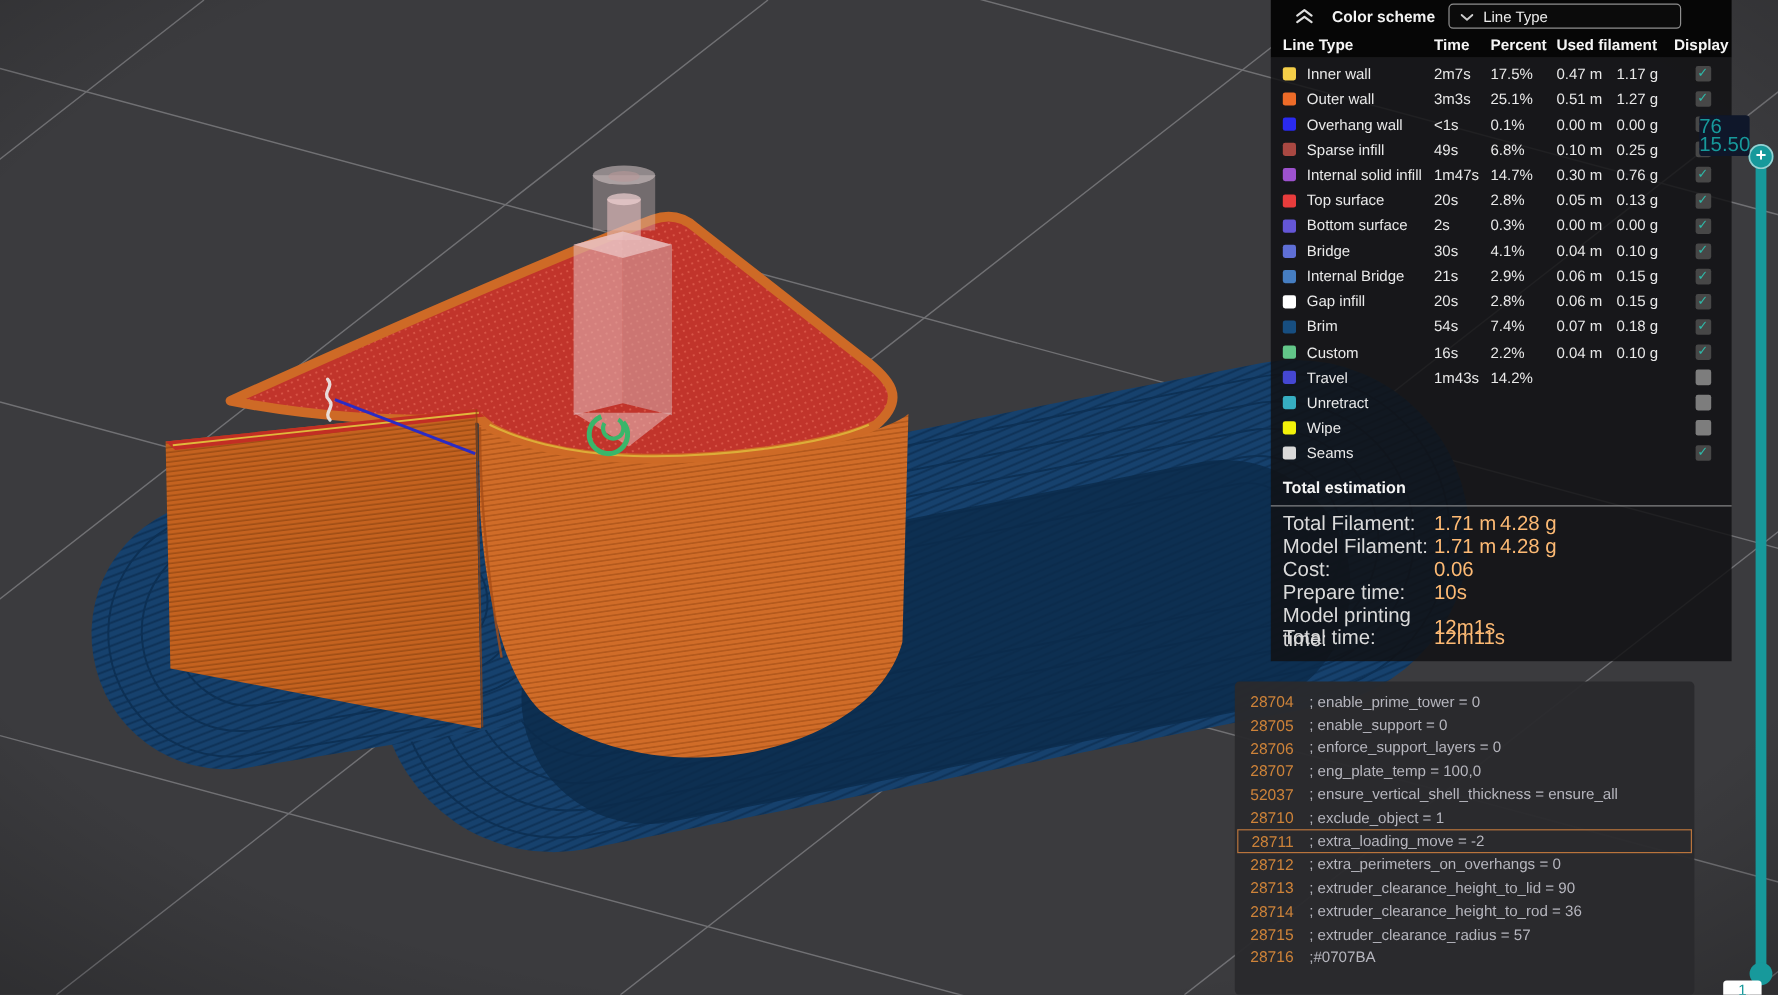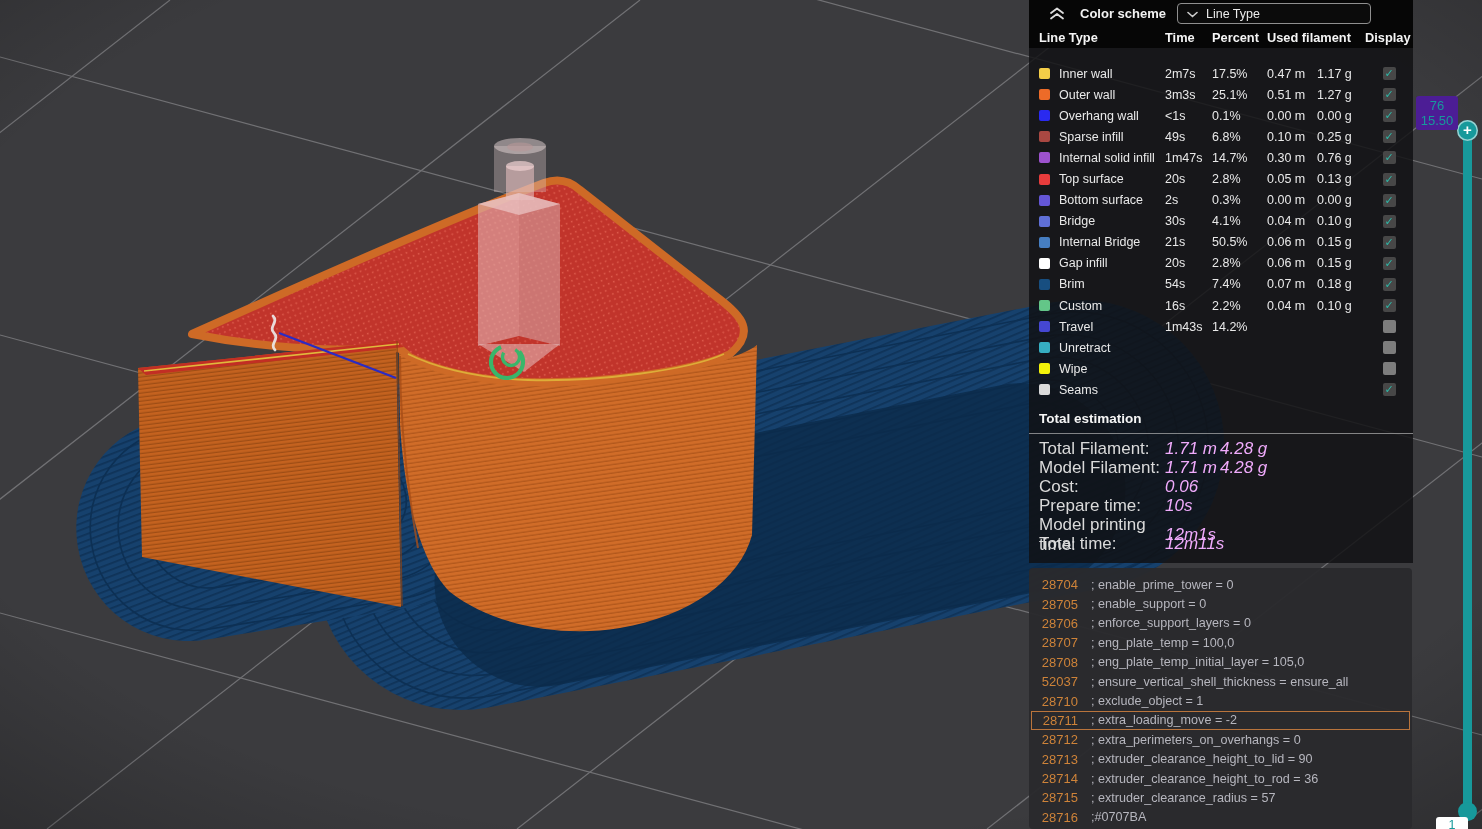--- a/index.html
+++ b/index.html
@@ -4,65 +4,65 @@
 <style>
   html,body{margin:0;padding:0;}
   body{
     width:1482px;height:829px;position:relative;overflow:hidden;
     background:#3B3B3E;
     font-family:"Liberation Sans","DejaVu Sans",sans-serif;
     -webkit-font-smoothing:antialiased;
   }
   .abs{position:absolute;}
   
-  .rpanel{position:absolute;left:1029px;top:0;width:384px;color:#E8E8E8;}
+  .rpanel{position:absolute;left:1059px;top:0;width:384px;color:#E8E8E8;}
   .phead{background:#060606;}
   .pbar{height:27px;display:flex;align-items:center;}
   .collapse{margin-left:19px;display:flex;align-items:center;cursor:pointer;}
   .cs-label{font-size:13px;font-weight:bold;margin-left:14px;color:#F2F2F2;}
   .dropdown{
     margin-left:11px;width:192px;height:19px;border:1px solid #8F8F8F;border-radius:4px;
     background:#0B0B0B;display:flex;align-items:center;font-size:12.5px;color:#ECECEC;
   }
   .dropdown svg{margin:2px 8px 0 9px;}
   .thead{height:21px;display:grid;grid-template-columns:126px 47px 55px 98px 48px;
     align-items:center;padding-left:10px;font-size:12.8px;font-weight:bold;color:#F5F5F5;}
-  .pbody{background:rgba(17,17,19,0.84);padding-top:15px;}
+  .pbody{background:rgba(17,17,19,0.84);padding-top:3px;}
   .lrow{height:21.1px;display:grid;grid-template-columns:20px 106px 47px 55px 50px 48px 48px;
     align-items:center;padding-left:10px;font-size:12.5px;color:#E9E9E9;}
   .swatch{width:11px;height:11px;border-radius:2px;}
   .cb{width:13px;height:13px;border-radius:2px;background:#7D7D7D;justify-self:center;
       text-align:center;line-height:13px;font-size:11px;font-weight:bold;color:transparent;cursor:pointer;}
   .cb.on{background:#474747;color:#2FB8A8;}
   .esti-title{font-size:13.5px;font-weight:bold;color:#F5F5F5;padding:10px 0 7px 10px;}
   .esti-sep{border-top:1px solid rgba(190,190,190,0.65);}
   .esti-rows{padding:5px 0 10px;}
   .erow{height:19px;display:grid;grid-template-columns:126px 55px auto;align-items:center;
     padding-left:10px;font-size:17px;}
   .erow .el{color:#DADADA;}
-  .erow .ev{color:#f0abfc;font-style:italic;}
+  .erow .ev{color:#fdba74;}
   
   .gpanel{position:absolute;left:1029px;top:568px;width:383px;height:261px;
     background:rgba(42,42,45,0.96);border-radius:4px;padding-top:7px;box-sizing:border-box;
     overflow:hidden;}
   .gline{display:flex;align-items:center;height:19.4px;margin:0 2px;border:1px solid transparent;
     box-sizing:border-box;font-size:12.6px;}
   .gline.hl{border-color:#B9743C;}
   .gnum{width:46px;text-align:right;color:#CE8339;font-size:13px;flex:none;}
   .gtxt{margin-left:13px;color:#B6B6BE;white-space:nowrap;}
   
   .sl-track{position:absolute;left:1463px;top:131px;width:9px;height:681px;
     background:#17999B;border-radius:4px;cursor:pointer;}
   .sl-top{position:absolute;left:1457px;top:120px;width:21px;height:21px;border-radius:50%;
     background:#17999B;color:#FFF;text-align:center;line-height:20px;font-size:15px;
     font-weight:bold;cursor:pointer;box-shadow:0 0 0 1.5px rgba(255,255,255,0.55) inset;}
   .sl-bot{position:absolute;left:1458px;top:802px;width:19px;height:19px;border-radius:50%;
     background:#17999B;cursor:pointer;}
-  .sl-badge{position:absolute;left:1416px;top:96px;width:42px;background:#4c1d95;border-radius:3px;
-    color:#17999B;font-size:13px;line-height:15px;text-align:center;padding:2px 0;}
+  .sl-badge{position:absolute;left:1416px;top:96px;width:42px;background:#0f172a;border-radius:3px;
+    color:#17999B;font-size:17px;line-height:15px;padding:2px 0;}
   .sl-badge2{position:absolute;left:1436px;top:817px;width:32px;background:#FFF;border-radius:3px 3px 0 0;
     color:#17999B;font-size:12.5px;line-height:14px;text-align:center;padding:1px 0 4px;}
 </style>
 </head>
 <body>
 
 <svg class="abs" width="1482" height="829" viewBox="0 0 1482 829" style="left:0;top:0;">
   <defs>
     <pattern id="pL" width="7" height="4.2" patternUnits="userSpaceOnUse" patternTransform="rotate(-8)">
       <rect width="7" height="4.2" fill="#D06C28"></rect>
@@ -262,21 +262,21 @@
           <span>4.1%</span>
           <span>0.04 m</span>
           <span>0.10 g</span>
           <span class="cb on">✓</span>
         </div>
 
         <div class="lrow">
           <span class="swatch" style="background: rgb(70, 126, 194);"></span>
           <span>Internal Bridge</span>
           <span>21s</span>
-          <span>50.5%</span>
+          <span>2.9%</span>
           <span>0.06 m</span>
           <span>0.15 g</span>
           <span class="cb on">✓</span>
         </div>
 
         <div class="lrow">
           <span class="swatch" style="background: rgb(255, 255, 255);"></span>
           <span>Gap infill</span>
           <span>20s</span>
           <span>2.8%</span>
@@ -407,24 +407,20 @@
     <div class="gline">
       <span class="gnum">28706</span>
       <span class="gtxt">; enforce_support_layers = 0</span>
     </div>
 
     <div class="gline">
       <span class="gnum">28707</span>
       <span class="gtxt">; eng_plate_temp = 100,0</span>
     </div>
 
-    <div class="gline">
-      <span class="gnum">28708</span>
-      <span class="gtxt">; eng_plate_temp_initial_layer = 105,0</span>
-    </div>
 
     <div class="gline">
       <span class="gnum">52037</span>
       <span class="gtxt">; ensure_vertical_shell_thickness = ensure_all</span>
     </div>
 
     <div class="gline">
       <span class="gnum">28710</span>
       <span class="gtxt">; exclude_object = 1</span>
     </div>

